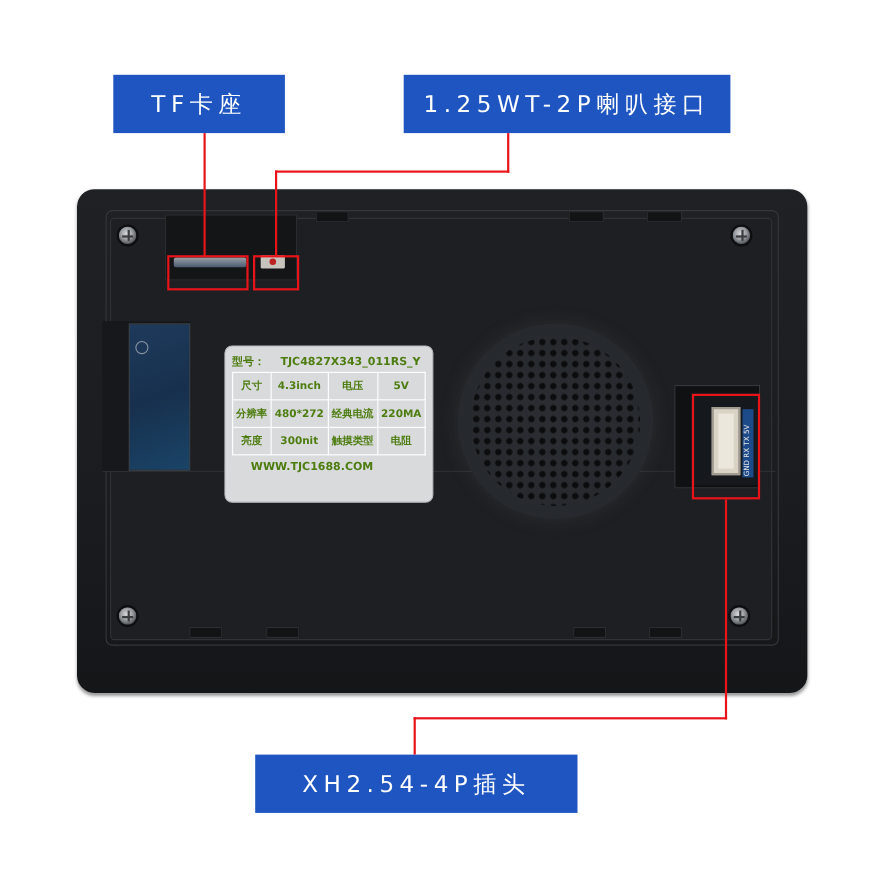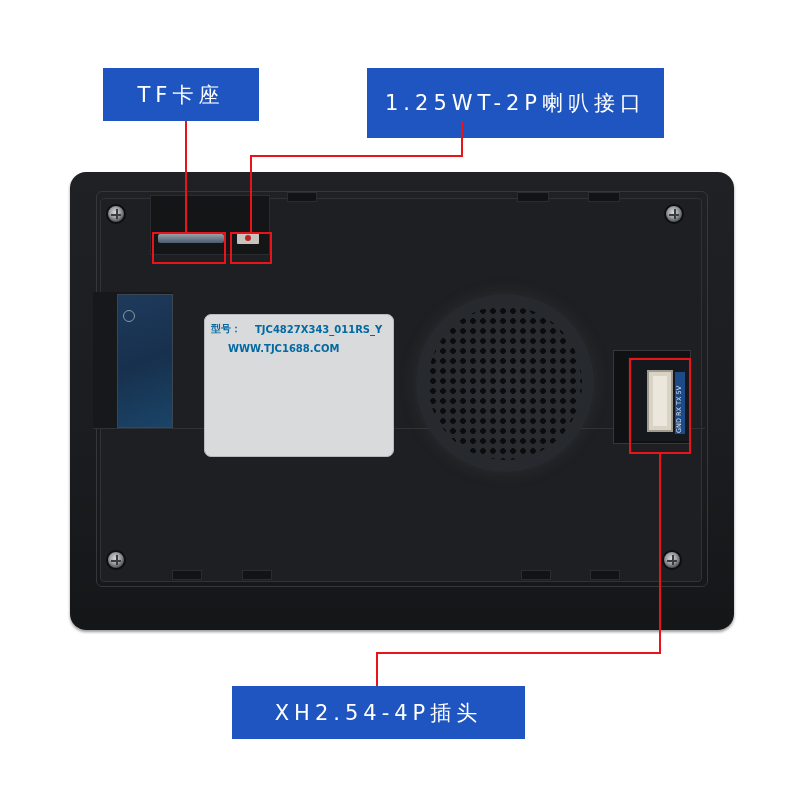--- a/index.html
+++ b/index.html
@@ -5,21 +5,21 @@
   * { box-sizing: border-box; margin: 0; padding: 0; }
   html, body { width: 800px; height: 800px; background: #ffffff; overflow: hidden; }
   body { position: relative; font-family: "DejaVu Sans", sans-serif; }
 
   .callout {
     position: absolute; background: #1e55c0; color: #fff;
     display: flex; align-items: center; justify-content: center;
     font-family: "DejaVu Sans", sans-serif; font-size: 21px; letter-spacing: 5px;
   }
   #callout-tf { left: 103px; top: 68px; width: 156px; height: 53px; }
-  #callout-spk { left: 367px; top: 68px; width: 297px; height: 70px; }
+  #callout-spk { left: 367px; top: 68px; width: 297px; height: 53px; }
   #callout-xh { left: 232px; top: 686px; width: 293px; height: 53px; }
 
   .line { position: absolute; background: #e8141a; }
 
   .device {
     position: absolute; left: 70px; top: 172px; width: 664px; height: 458px;
     background: linear-gradient(180deg, #1f2124 0%, #1a1c1f 60%, #151618 100%);
     border-radius: 16px;
     box-shadow: 0 2px 3px rgba(0,0,0,0.4);
   }
@@ -92,21 +92,21 @@
   }
   .speaker-grille .holes {
     position: absolute; inset: 12px; border-radius: 50%;
     background-image: radial-gradient(circle, #0b0c0d 2.6px, transparent 3.1px);
     background-size: 10px 10px;
   }
 
   .label {
     position: absolute; left: 204px; top: 314px; width: 190px; height: 143px;
     background: #d8dadc; border-radius: 7px; border: 1px solid #b7babd;
-    padding: 5px 6px; color: #0369a1;
+    padding: 5px 6px; color: #4d7c0f;
     font-family: "DejaVu Sans", sans-serif;
   }
   .label .model { font-size: 10px; font-weight: bold; height: 18px; display: flex; gap: 14px; align-items: center; }
   .label table { border-collapse: collapse; width: 100%; font-size: 9.5px; font-weight: bold; }
   .label td { border: 1px solid #fff; height: 25px; text-align: center; padding: 0 1px; white-space: nowrap; }
   .label .url { font-size: 10px; font-weight: bold; margin-top: 5px; margin-left: 17px; }
 
   .xh-window {
     position: absolute; left: 613px; top: 350px; width: 78px; height: 94px;
     background: #101113; border: 1px solid #34373b;
@@ -172,20 +172,42 @@
 
 <div class="speaker-grille">
     <div class="holes"></div>
   </div>
 
 <div class="label">
   <div class="model">
     <span>型号：</span>
     <span>TJC4827X343_011RS_Y</span>
   </div>
+  <table>
+    <tbody>
+        <tr>
+      <td>尺寸</td>
+      <td>4.3inch</td>
+      <td>电压</td>
+      <td>5V</td>
+    </tr>
+    <tr>
+      <td>分辨率</td>
+      <td>480*272</td>
+      <td>经典电流</td>
+      <td>220MA</td>
+    </tr>
+    <tr>
+      <td>亮度</td>
+      <td>300nit</td>
+      <td>触摸类型</td>
+      <td>电阻</td>
+    </tr>
+  </tbody>
+    </table>
   <div class="url">WWW.TJC1688.COM</div>
 </div>
 
 <div class="xh-window"></div>
 <div class="xh-pcb"></div>
 <div class="xh-plug">
     <div class="cav"></div>
   </div>
 <div class="xh-text">GND RX TX 5V</div>
 <div class="redbox" style="left:629px;top:358px;width:62px;height:96px;"></div>

